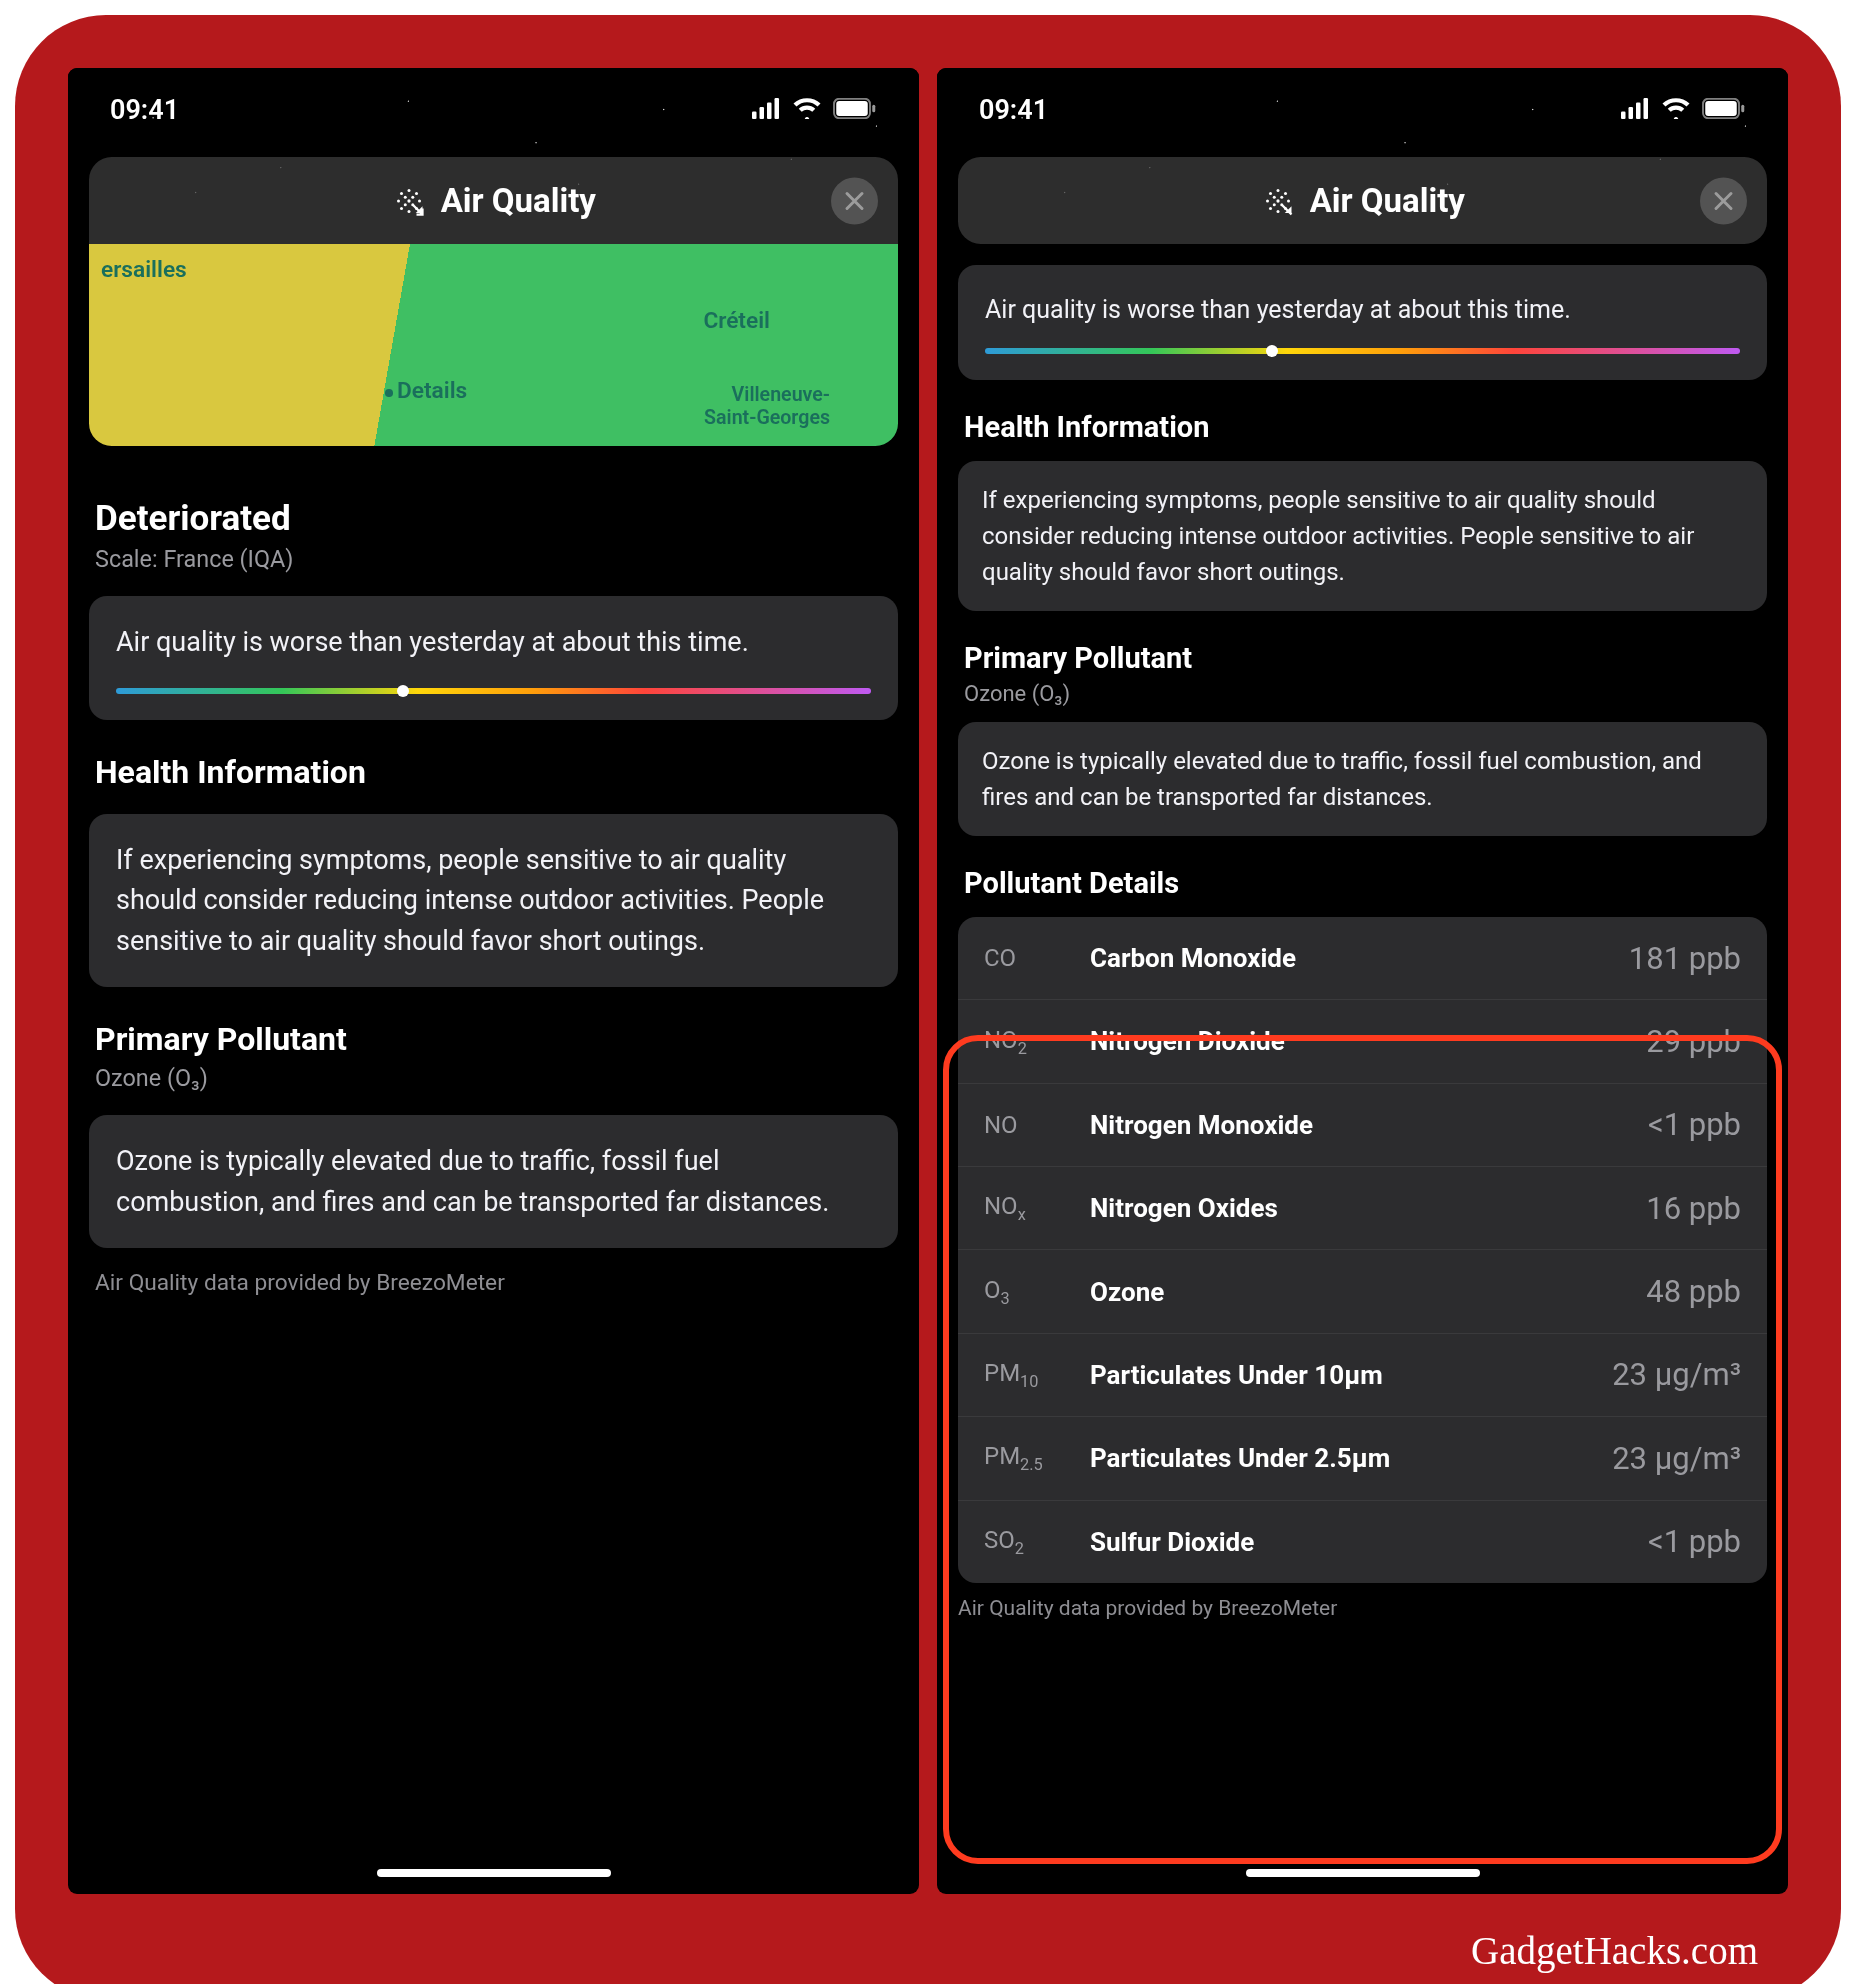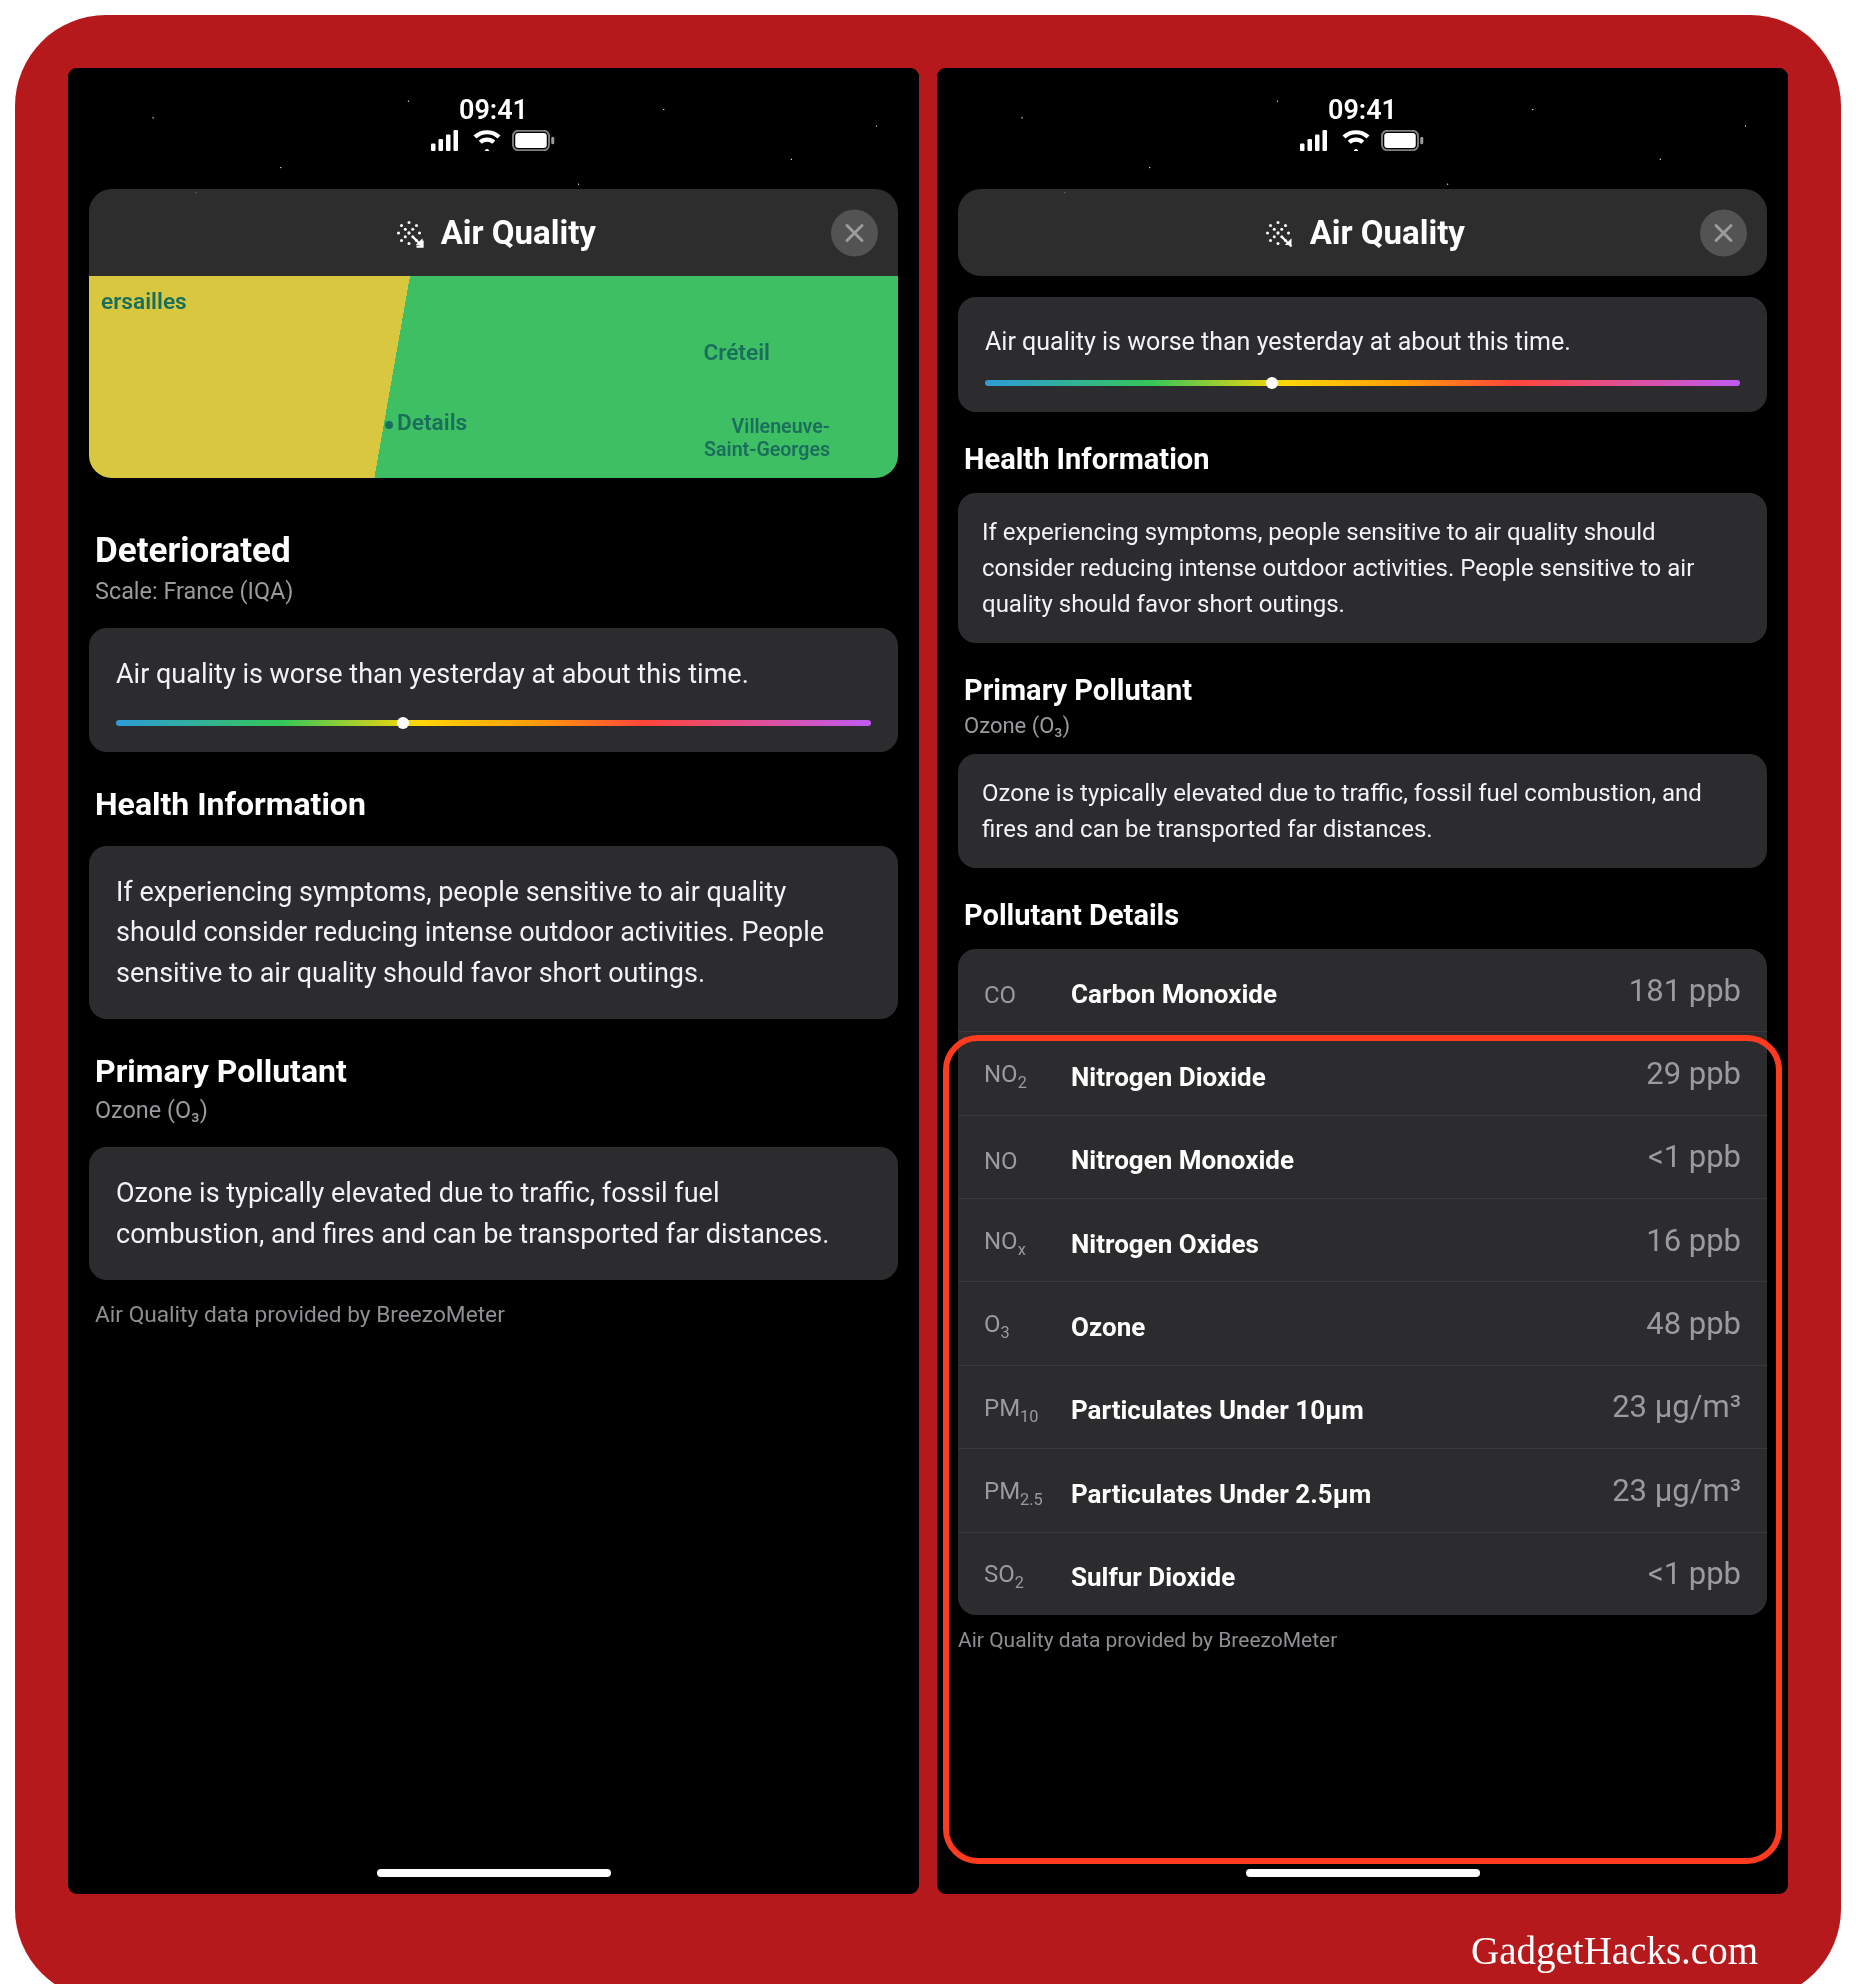--- a/index.html
+++ b/index.html
@@ -49,21 +49,20 @@
   }
   .status-bar {
     position: relative;
     z-index: 10;
     display: flex;
     justify-content: space-between;
     align-items: center;
     padding: 26px 42px 15px 42px;
     font-size: 27px;
     font-weight: 600;
-    flex-direction: column;
   }
   .status-right { display: flex; align-items: center; gap: 10.6px; }
   .content {
     position: relative;
     z-index: 5;
     flex: 1;
     display: flex;
     flex-direction: column;
     padding: 0 21px;
     overflow: hidden;
@@ -166,24 +165,24 @@
   }
   
   .pollutant-table {
     background: #2c2c2e;
     border-radius: 18px;
     margin-top: 16.6px;
     overflow: hidden;
   }
   .p-row {
     display: flex;
-    align-items: flex-end;
+    align-items: center;
     padding: 22.7px 26px;
     border-bottom: 0.8px solid #3a3a3c;
-    gap: 4px;
+    gap: 23px;
   }
   .p-row:last-child { border-bottom: none; }
   .p-sym {
     width: 83px;
     font-size: 24px;
     color: #9a9a9f;
   }
   .p-sym .subc { font-size: 0.68em; vertical-align: sub; }
   .p-name {
     flex: 1;

